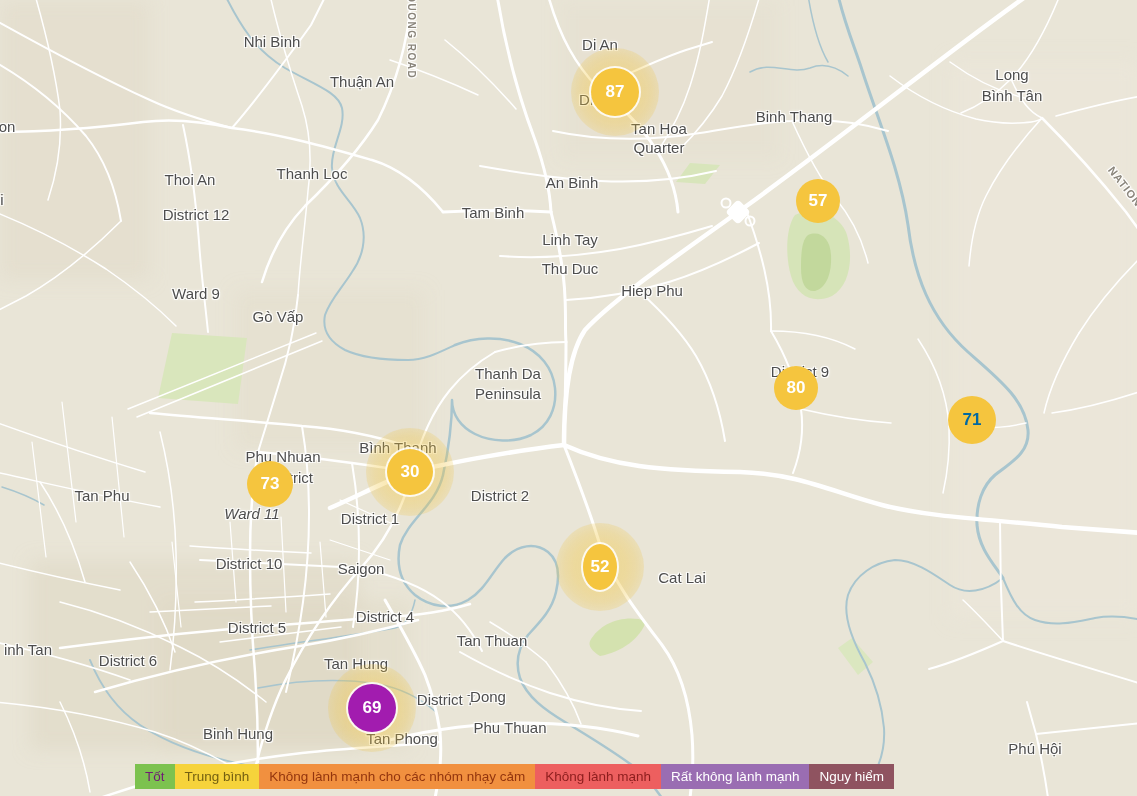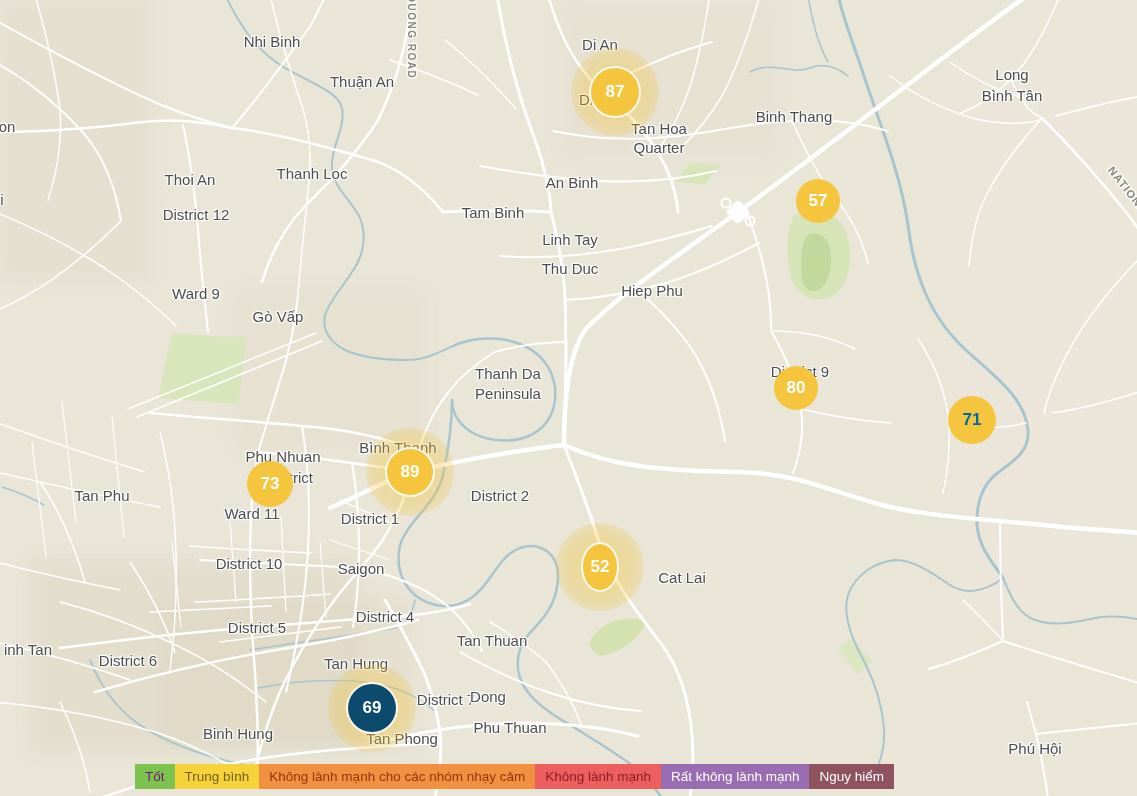--- a/index.html
+++ b/index.html
@@ -236,21 +236,21 @@
       <div class="map-label" style="left: 196px; top: 293px;">Ward 9</div>
       <div class="map-label" style="left: 262px; top: 316px; padding-left: 32px;">Gò Vấp</div>
       <div class="map-label" style="left: 508px; top: 373px;">Thanh Da</div>
       <div class="map-label" style="left: 508px; top: 393px;">Peninsula</div>
       <div class="map-label" style="left: 800px; top: 371px;">District 9</div>
       <div class="map-label" style="left: 283px; top: 456px;">Phu Nhuan</div>
       <div class="map-label" style="left: 290px; top: 477px;">District</div>
       <div class="map-label" style="left: 398px; top: 447px;">Bình Thạnh</div>
       <div class="map-label" style="left: 500px; top: 495px;">District 2</div>
       <div class="map-label" style="left: 102px; top: 495px;">Tan Phu</div>
-      <div class="map-label" style="left: 252px; top: 513px;">Ward 11</div>
+      <div class="map-label" style="left: 252px; top: 513px; font-style: italic;">Ward 11</div>
       <div class="map-label" style="left: 370px; top: 518px;">District 1</div>
       <div class="map-label" style="left: 249px; top: 563px;">District 10</div>
       <div class="map-label" style="left: 361px; top: 568px;">Saigon</div>
       <div class="map-label" style="left: 385px; top: 616px;">District 4</div>
       <div class="map-label" style="left: 257px; top: 627px;">District 5</div>
       <div class="map-label" style="left: 128px; top: 660px;">District 6</div>
       <div class="map-label" style="left: 28px; top: 649px;">inh Tan</div>
       <div class="map-label" style="left: 356px; top: 663px;">Tan Hung</div>
       <div class="map-label" style="left: 446px; top: 699px;">District 7</div>
       <div class="map-label" style="left: 492px; top: 640px;">Tan Thuan</div>
@@ -265,25 +265,25 @@
     </div>
 
   <div id="markers">
       <div class="marker-halo" style="left: 615px; top: 92px; width: 88px; height: 88px;"></div>
       <div class="marker ring" style="left: 615px; top: 92px; width: 48px; height: 48px; background: rgb(245, 197, 62); color: rgb(255, 255, 255);">87</div>
       <div class="marker" style="left: 818px; top: 201px; width: 44px; height: 44px; background: rgb(245, 197, 62); color: rgb(255, 255, 255);">57</div>
       <div class="marker" style="left: 796px; top: 388px; width: 44px; height: 44px; background: rgb(245, 197, 62); color: rgb(255, 255, 255);">80</div>
       <div class="marker" style="left: 972px; top: 420px; width: 48px; height: 48px; background: rgb(245, 197, 62); color: #0369a1;">71</div>
       <div class="marker" style="left: 270px; top: 484px; width: 46px; height: 46px; background: rgb(245, 197, 62); color: rgb(255, 255, 255);">73</div>
       <div class="marker-halo" style="left: 410px; top: 472px; width: 88px; height: 88px;"></div>
-      <div class="marker ring" style="left: 410px; top: 472px; width: 46px; height: 46px; background: rgb(245, 197, 62); color: rgb(255, 255, 255);">89</div>
+      <div class="marker ring" style="left: 410px; top: 472px; width: 46px; height: 46px; background: rgb(245, 197, 62); color: rgb(255, 255, 255);">30</div>
       <div class="marker-halo" style="left: 600px; top: 567px; width: 88px; height: 88px;"></div>
       <div class="marker ring" style="left: 600px; top: 567px; width: 34px; height: 46px; background: rgb(245, 197, 62); color: rgb(255, 255, 255);">52</div>
       <div class="marker-halo" style="left: 372px; top: 708px; width: 88px; height: 88px;"></div>
-      <div class="marker ring" style="left: 372px; top: 708px; width: 48px; height: 48px; background: #0c4a6e; color: rgb(255, 255, 255);">69</div>
+      <div class="marker ring" style="left: 372px; top: 708px; width: 48px; height: 48px; background: #a21caf; color: rgb(255, 255, 255);">69</div>
     </div>
 
   <div id="legend">
       <div class="legend-item" style="background: rgb(124, 194, 79); color: #701a75;">Tốt</div>
       <div class="legend-item" style="background: rgb(246, 211, 59); color: rgb(116, 96, 17);">Trung bình</div>
       <div class="legend-item" style="background: rgb(241, 144, 63); color: rgb(147, 53, 14);">Không lành mạnh cho các nhóm nhạy cảm</div>
       <div class="legend-item" style="background: rgb(237, 95, 95); color: rgb(140, 29, 29);">Không lành mạnh</div>
       <div class="legend-item" style="background: rgb(154, 109, 178); color: rgb(255, 255, 255);">Rất không lành mạnh</div>
       <div class="legend-item" style="background: rgb(143, 83, 96); color: rgb(255, 255, 255);">Nguy hiểm</div>
     </div>

